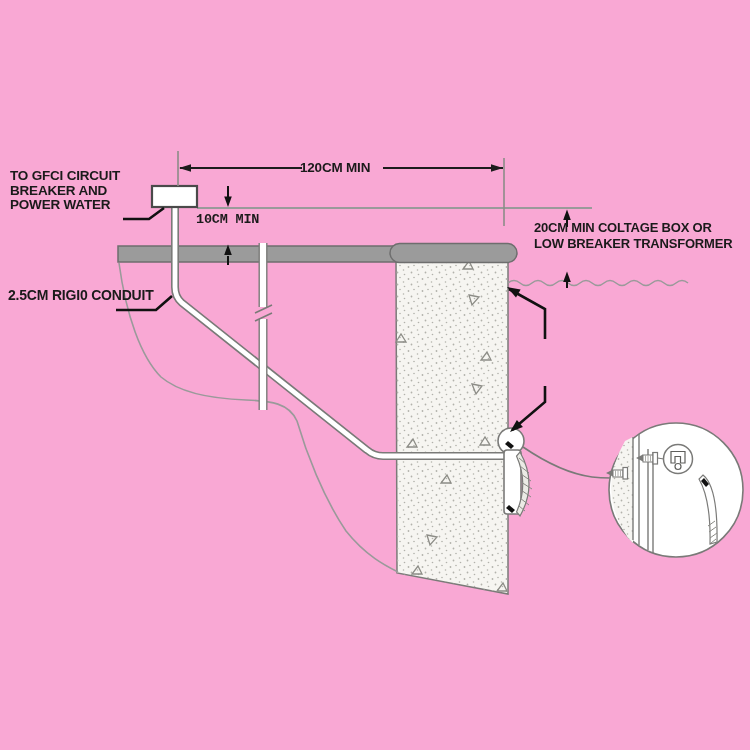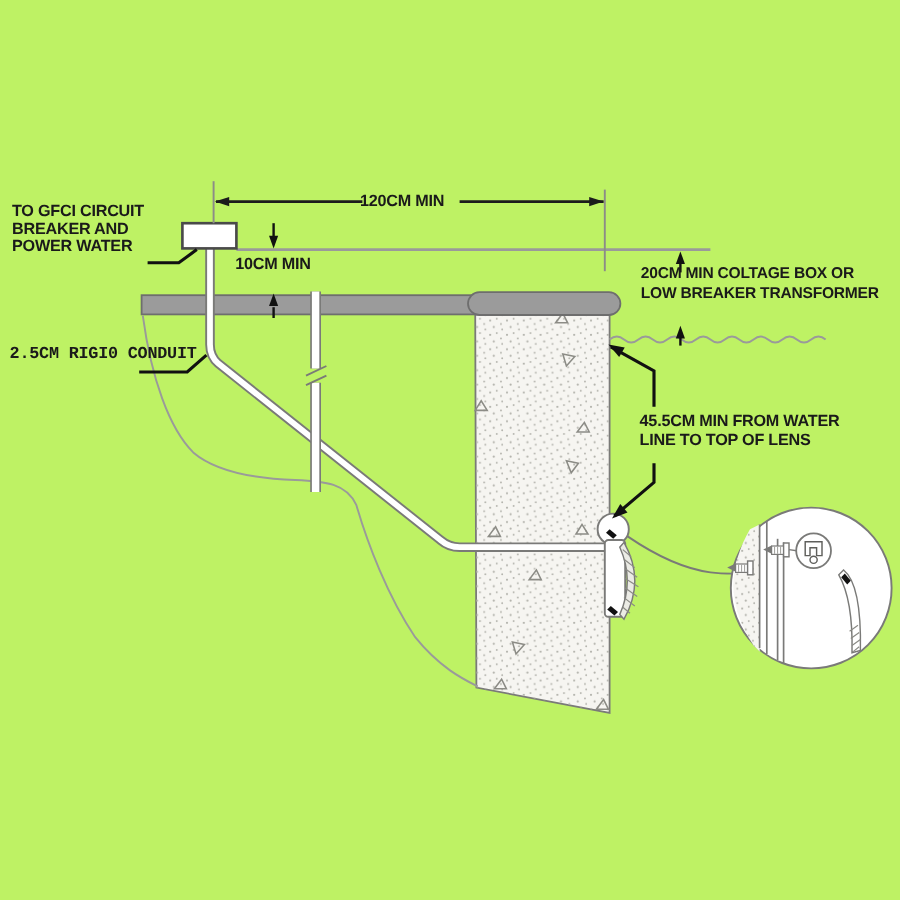--- a/index.html
+++ b/index.html
@@ -1,24 +1,24 @@
 <!DOCTYPE html>
 <html><head>
 <meta charset="utf-8">
 <style>
   html,body{margin:0;padding:0;background:#fff;}
-  #stage{position:relative;width:750px;height:750px;background:#bef264;overflow:hidden;
+  #stage{position:relative;width:750px;height:750px;background:#f9a8d4;overflow:hidden;
          font-family:"Liberation Sans", sans-serif;}
   #drawing{position:absolute;left:0;top:0;}
   .lbl{position:absolute;font-weight:700;color:#1a1a1a;letter-spacing:-0.2px;white-space:nowrap;}
   .lbl span{display:block;}
   #t-gfci{left:10px;top:169px;font-size:13.5px;line-height:14.5px;}
-  #t-conduit{left:8px;top:287px;font-size:14px;font-family:Liberation Mono, monospace;}
+  #t-conduit{left:8px;top:287px;font-size:14px;}
   #t-120{left:300px;top:160px;width:86px;text-align:left;font-size:13.5px;}
-  #t-10{left:196px;top:212px;font-size:13.5px;}
+  #t-10{left:196px;top:212px;font-size:13.5px;font-family:Liberation Mono, monospace;}
   #t-junction{left:534px;top:220px;font-size:13px;line-height:15.5px;}
   #t-lens{left:533px;top:343px;font-size:13.5px;line-height:16px;}
 </style>
 </head>
 <body>
 
 <div id="stage">
 
   <svg id="drawing" width="750" height="750" viewBox="0 0 750 750">
     <defs>
@@ -171,18 +171,14 @@
 
   <div id="t-120" class="lbl">120CM MIN</div>
 
   <div id="t-10" class="lbl">10CM MIN</div>
 
   <div id="t-junction" class="lbl">
     <span>20CM MIN COLTAGE BOX OR</span>
     <span>LOW BREAKER TRANSFORMER</span>
   </div>
 
-  <div id="t-lens" class="lbl">
-    <span>45.5CM MIN FROM WATER</span>
-    <span>LINE TO TOP OF LENS</span>
-  </div>
 
 </div>
 
 </body></html>

